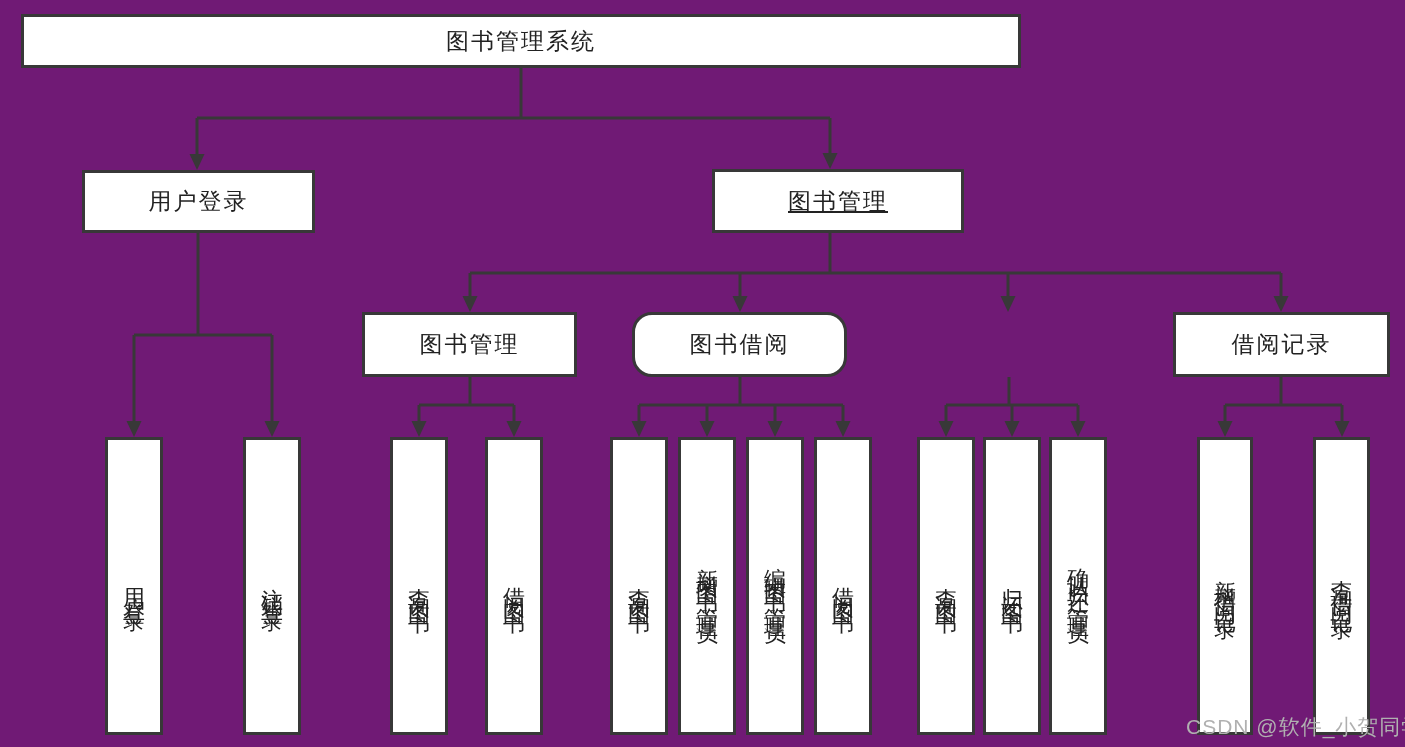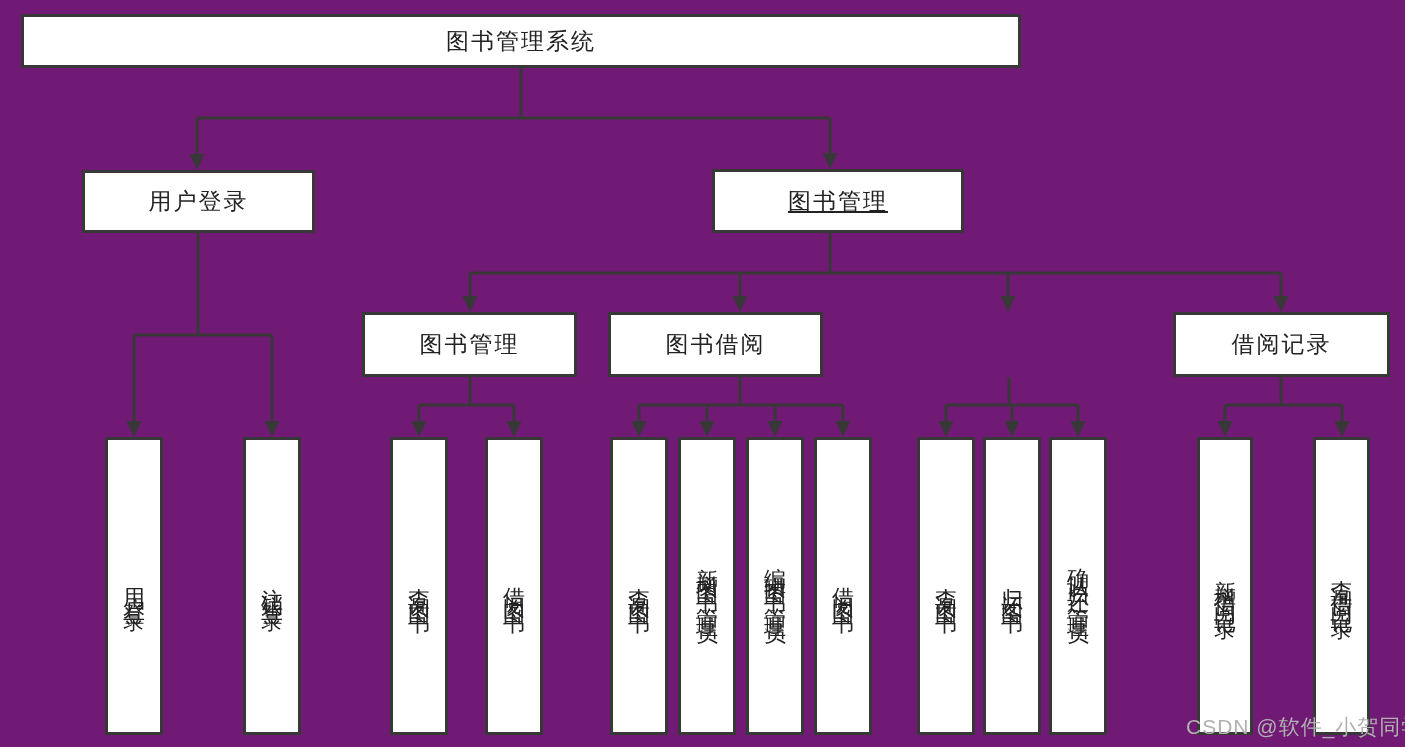--- a/index.html
+++ b/index.html
@@ -29,21 +29,21 @@
     line-height:1;
   }
   
   .n-root   { left:21px;  top:14px;  width:1000px; height:54px; }
   
   .n-login  { left:82px;  top:170px; width:233px; height:63px; }
   .n-mgmt   { left:712px; top:169px; width:252px; height:64px;text-decoration:underline; }
   
   .lv3      { top:312px; height:65px; width:215px; }
   .n-m0     { left:362px; }
-  .n-m1     { left:608px; }
+  .n-m1     { left:632px;border-radius:20px; }
   .n-m2     { left:902px; }
   .n-m3     { left:1173px; width:217px; }
   
   .leaf     { top:437px; height:298px; width:58px; }
   .n-a1 { left:105px; }  .n-a2 { left:243px; }
   .n-b1 { left:390px; }  .n-b2 { left:485px; }
   .n-c1 { left:610px; }  .n-c2 { left:678px; }
   .n-c3 { left:746px; }  .n-c4 { left:814px; }
   .n-d1 { left:917px; }  .n-d2 { left:983px; }
   .n-d3 { left:1049px; }

